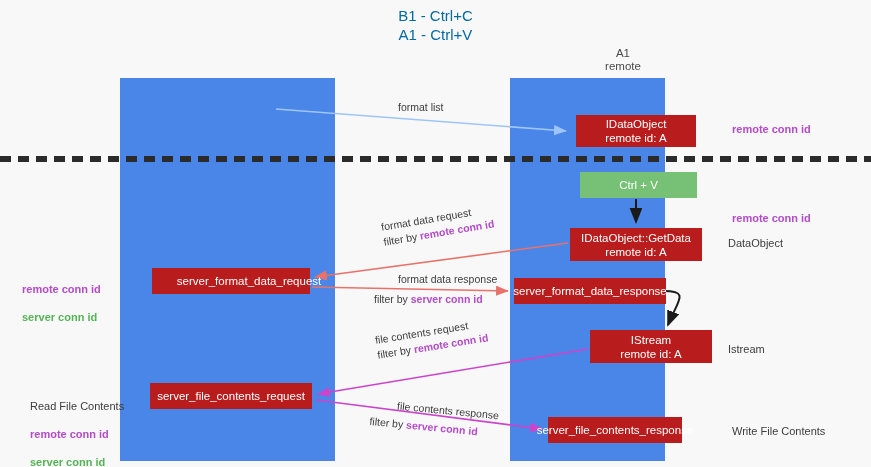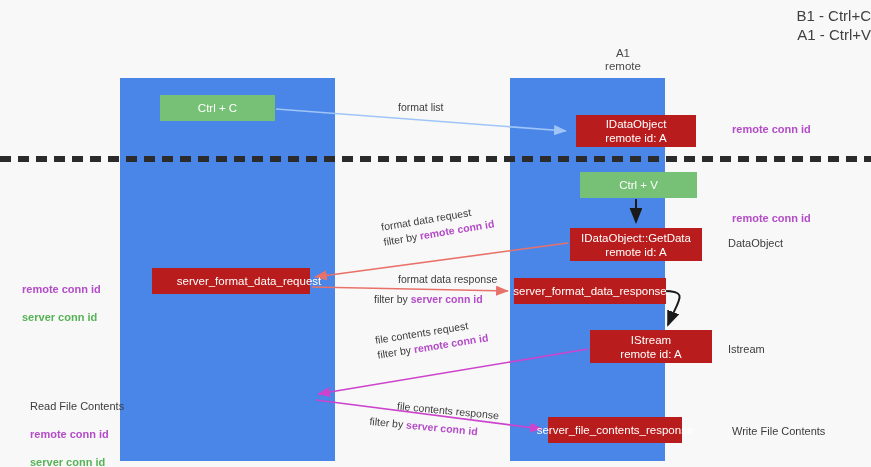--- a/index.html
+++ b/index.html
@@ -12,23 +12,23 @@
     width:871px;
     height:467px;
     background:#f8f8f8;
     overflow:hidden;
   }
   .abs{position:absolute;}
 
   
   #title{
     left:0;top:6px;width:871px;
-    text-align:right;
+    text-align:center;
     font-size:15px;
-    color:#404040;
+    color:#0369a1;
     line-height:19px;
     white-space:pre-line;
   }
 
   
   .col-head{
     text-align:center;
     font-size:11.5px;
     color:#4a4a4a;
     line-height:13px;
@@ -166,30 +166,30 @@
       <line x1="588" y1="349" x2="318" y2="394" stroke="#cc44cc" stroke-width="1.6" marker-end="url(#ah-mag)"></line>
     </g>
 
     <g>
       <line x1="316" y1="400" x2="542" y2="429" stroke="#cc44cc" stroke-width="1.6" marker-end="url(#ah-mag)"></line>
     </g>
   </svg>
 
   <div class="abs" id="divider"></div>
 
-  <div class="abs node green" id="n-ctrlc">Ctrl + C</div>
   <div class="abs node orange" id="n-idataobject">IDataObject
 remote id: A</div>
   <div class="abs node green" id="n-ctrlv">Ctrl + V</div>
   <div class="abs node orange" id="n-getdata">IDataObject::GetData
 remote id: A</div>
   <div class="abs node orange" id="n-fmtreq">server_format_data_request</div>
   <div class="abs node orange" id="n-fmtresp">server_format_data_response</div>
   <div class="abs node orange" id="n-istream">IStream
 remote id: A</div>
+  <div class="abs node orange" id="n-filereq">server_file_contents_request</div>
   <div class="abs node orange" id="n-fileresp">server_file_contents_response</div>
 
   <div class="abs elabel" id="l-formatlist">
     <span>format list</span>
   </div>
 
   <div class="abs elabel" id="l-fmtreq">
     <div><span>format data request</span></div>
     <div><span class="plain">filter by </span><b class="purple">remote conn id</b></div>
   </div>

